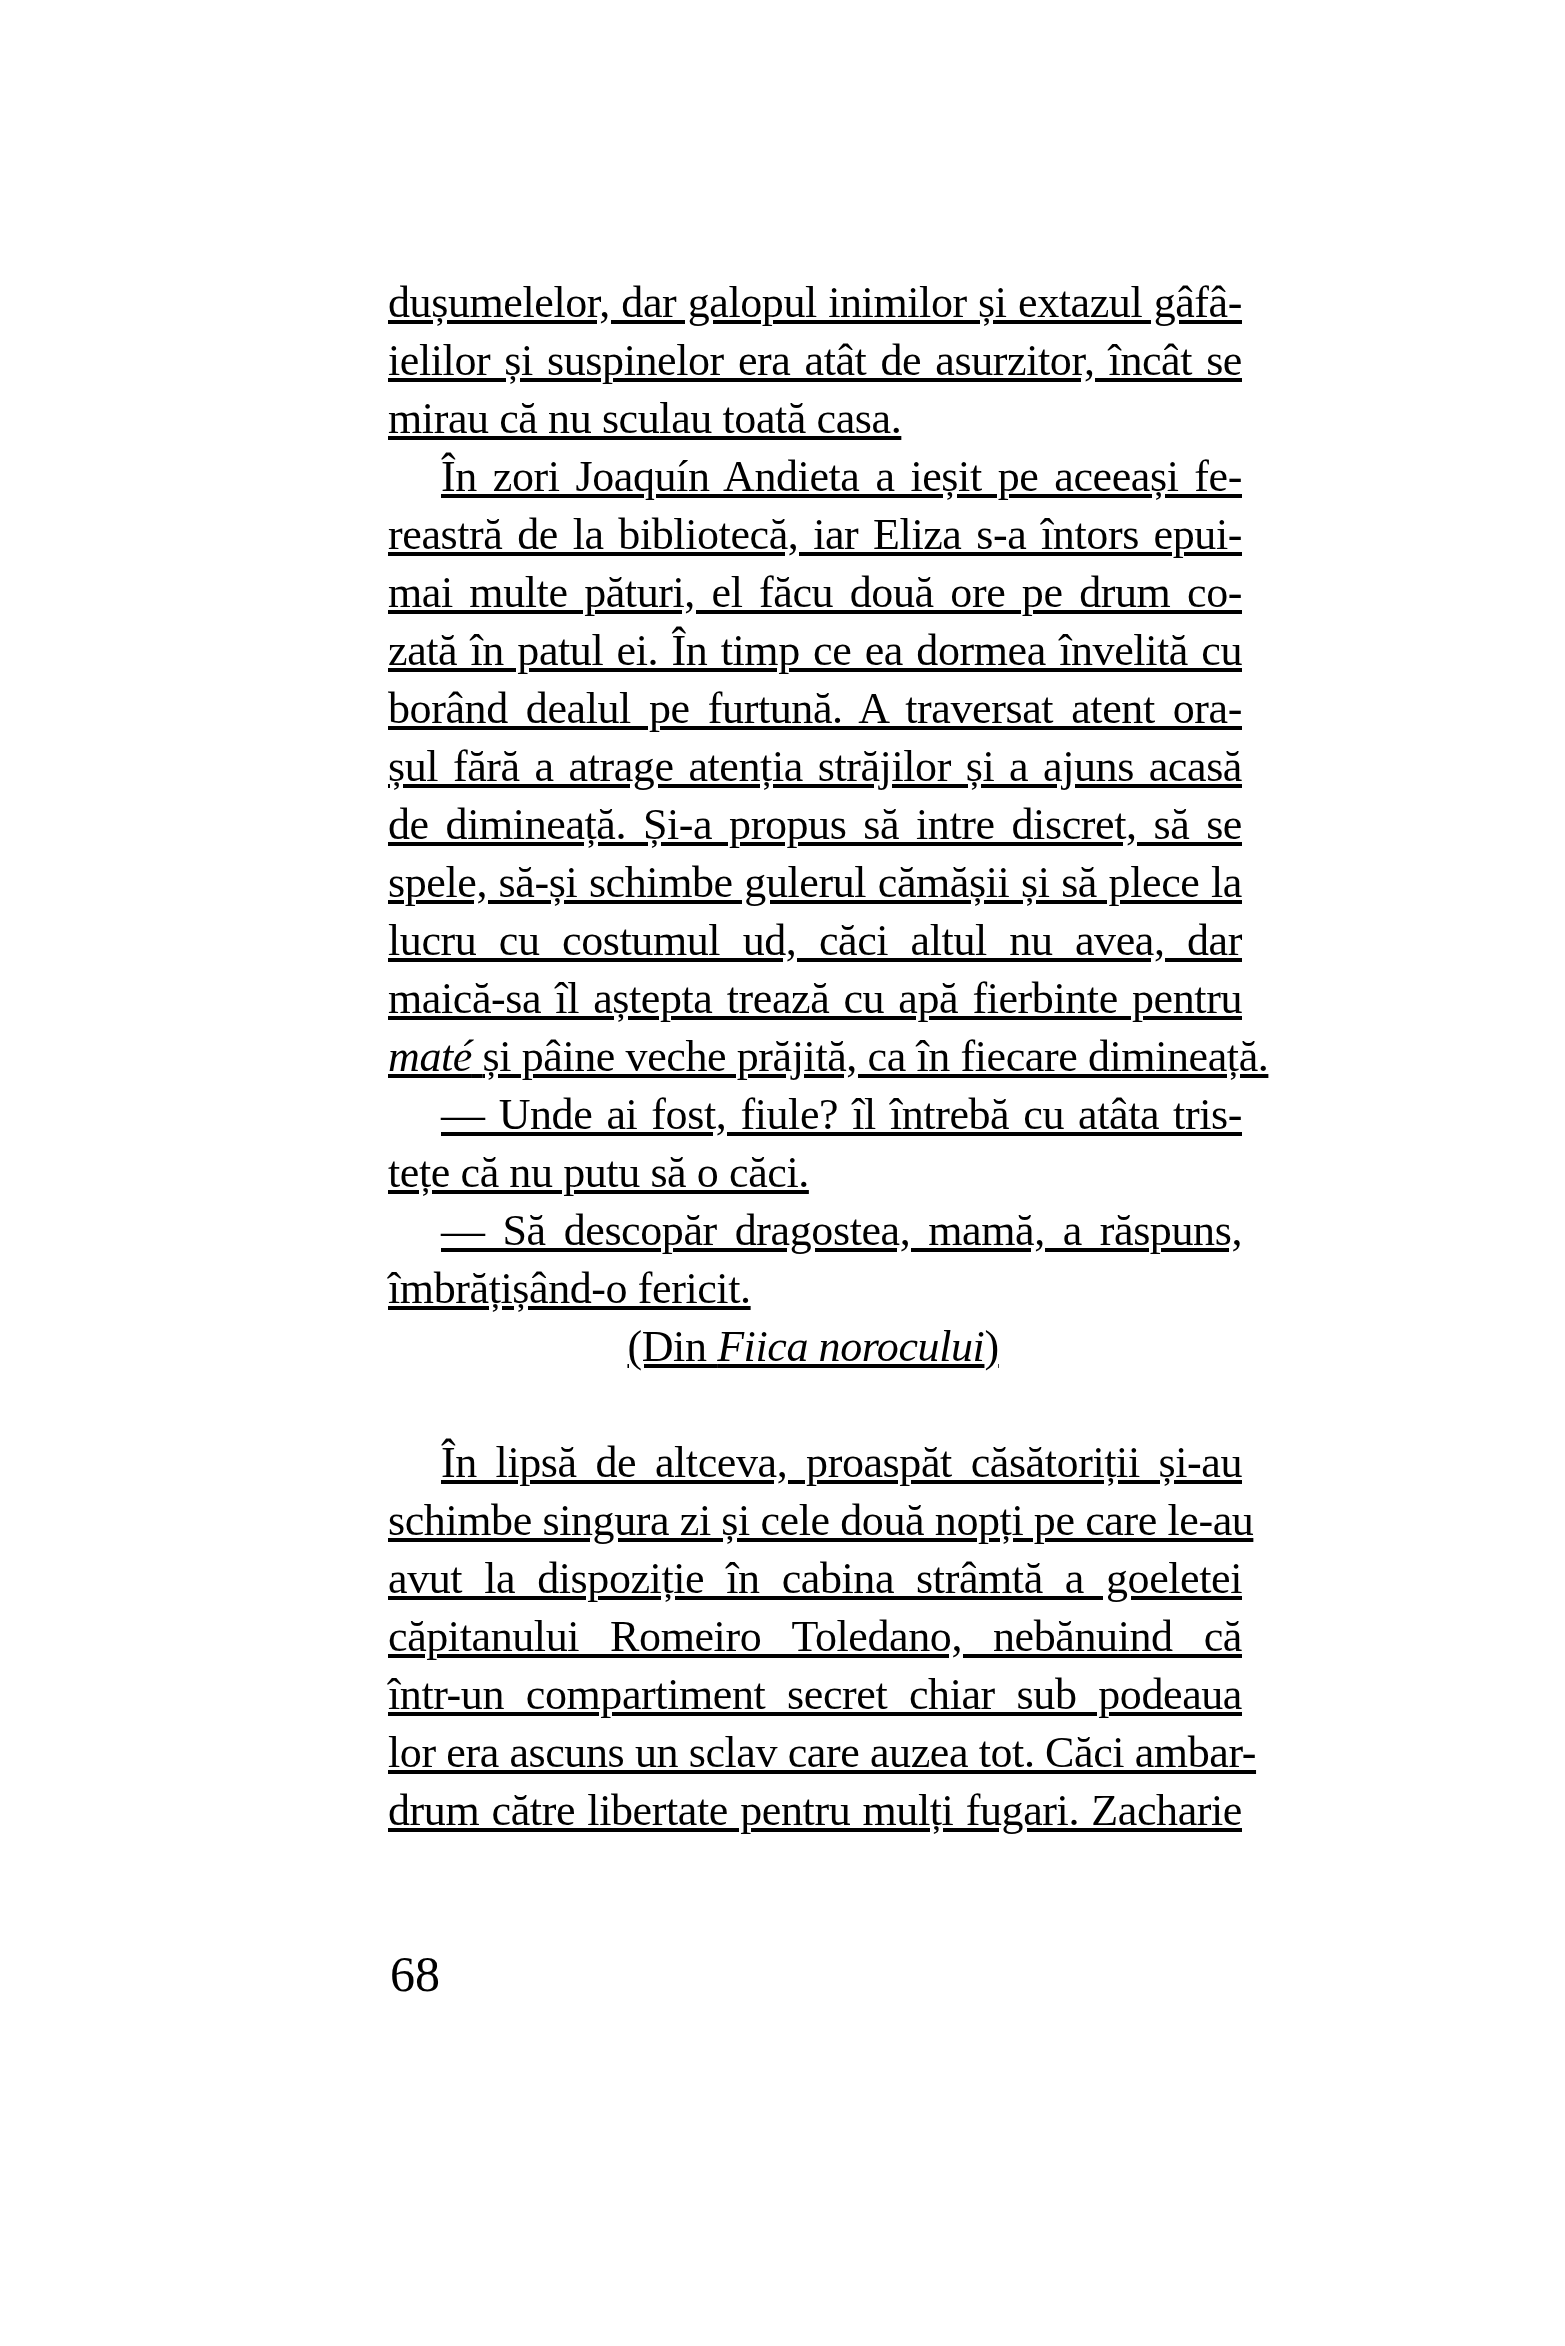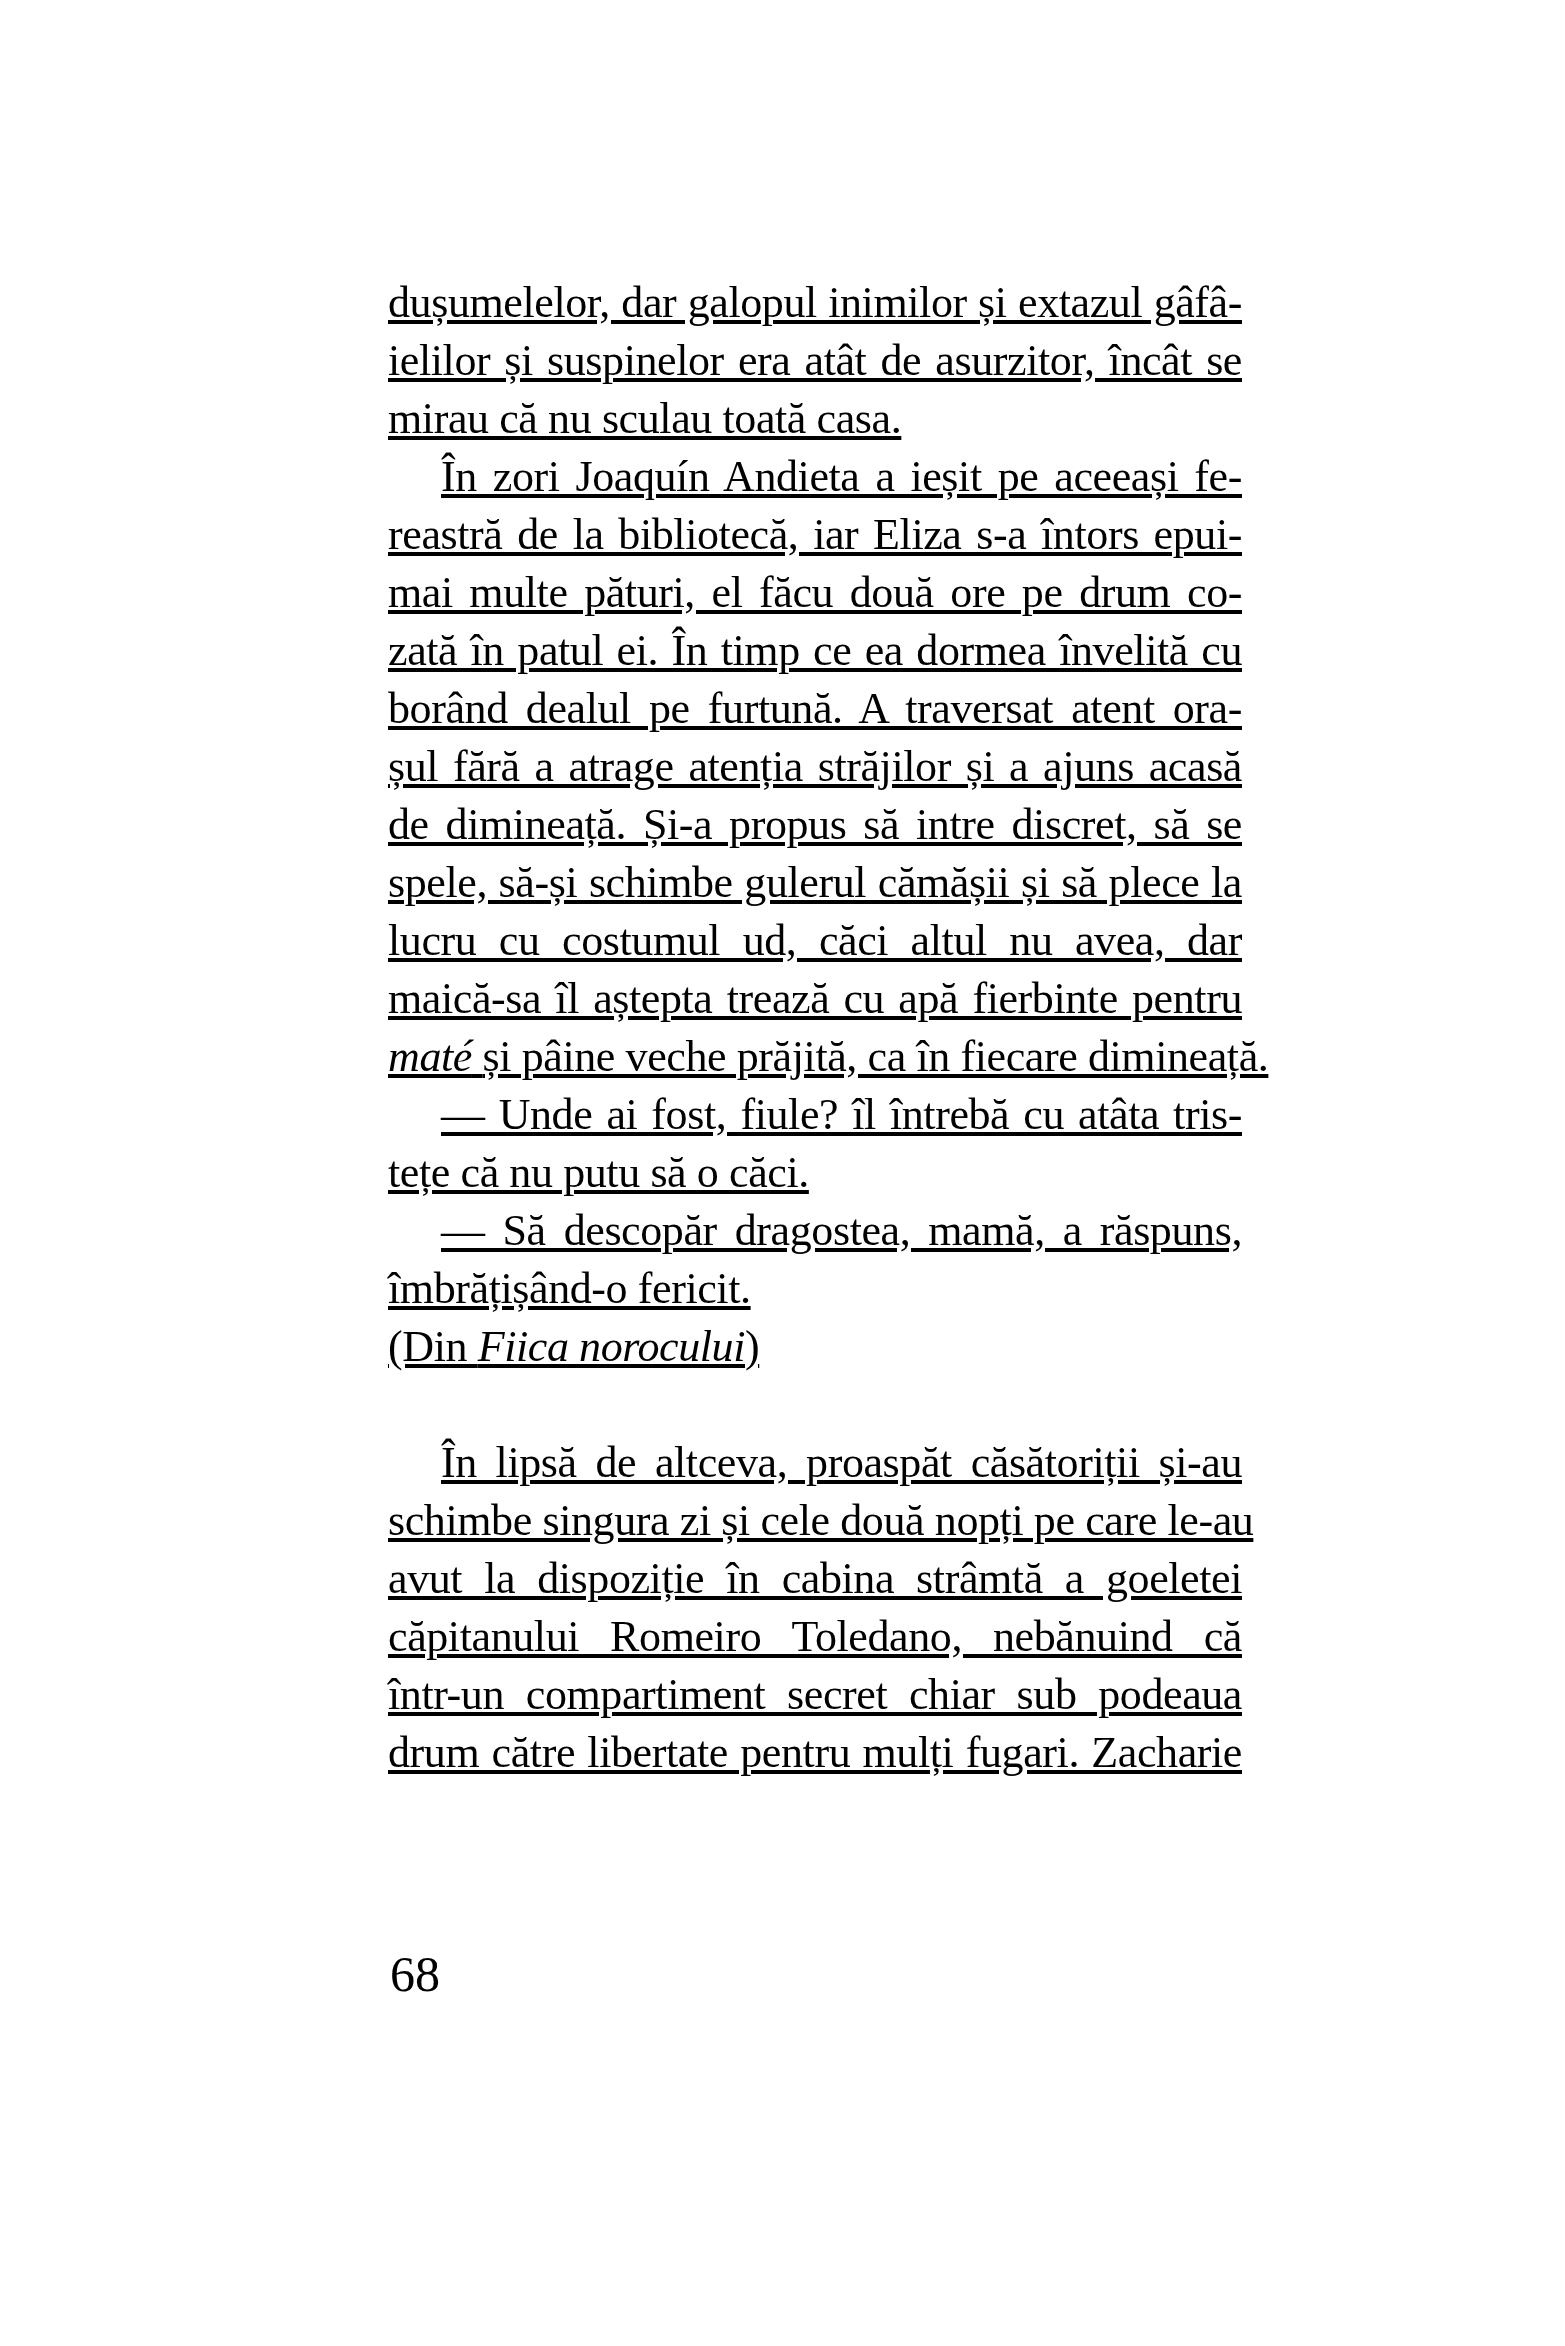--- a/index.html
+++ b/index.html
@@ -31,21 +31,21 @@
       letter-spacing: -0.4px;
     }
     .line.justify {
       text-align: justify;
       text-align-last: justify;
     }
     .line.indent {
       padding-left: 53px;
     }
     .line.right {
-      text-align: left;
+      text-align: center;
       padding-right: 3.8px;
     }
     .gap {
       height: 58px;
     }
     .it {
       font-style: italic;
     }
     .page-number {
       position: absolute;
@@ -86,18 +86,19 @@
   </div>
 
   <div class="gap"></div>
 
   <div>
     <div class="line justify indent">În lipsă de altceva, proaspăt căsătoriții și-au</div>
     <div class="line justify">schimbe singura zi și cele două nopți pe care le-au</div>
     <div class="line justify">avut la dispoziție în cabina strâmtă a goeletei</div>
     <div class="line justify">căpitanului Romeiro Toledano, nebănuind că</div>
     <div class="line justify">într-un compartiment secret chiar sub podeaua</div>
+    <div class="line justify">lor era ascuns un sclav care auzea tot. Căci ambar-</div>
     <div class="line justify">drum către libertate pentru mulți fugari. Zacharie</div>
   </div>
 </div>
 
 <div class="page-number">68</div>
 
 
 </body></html>

